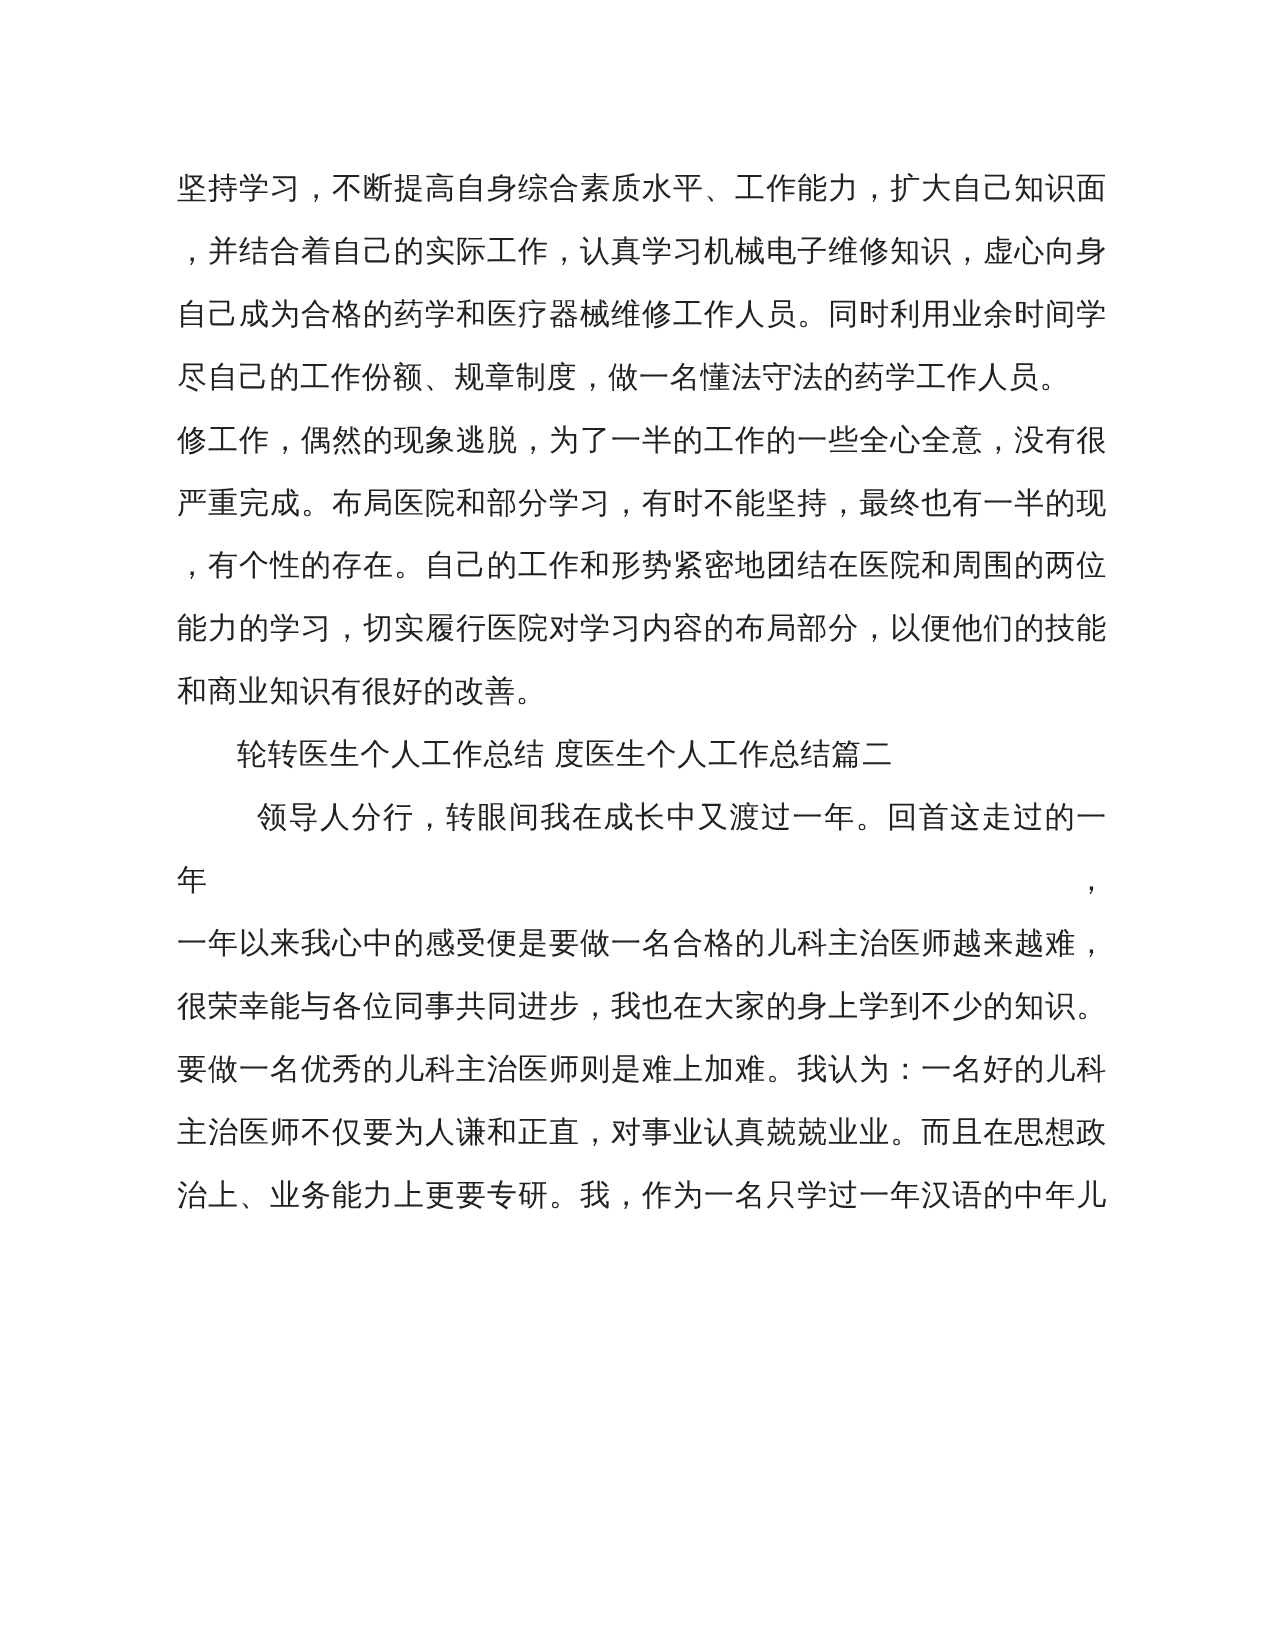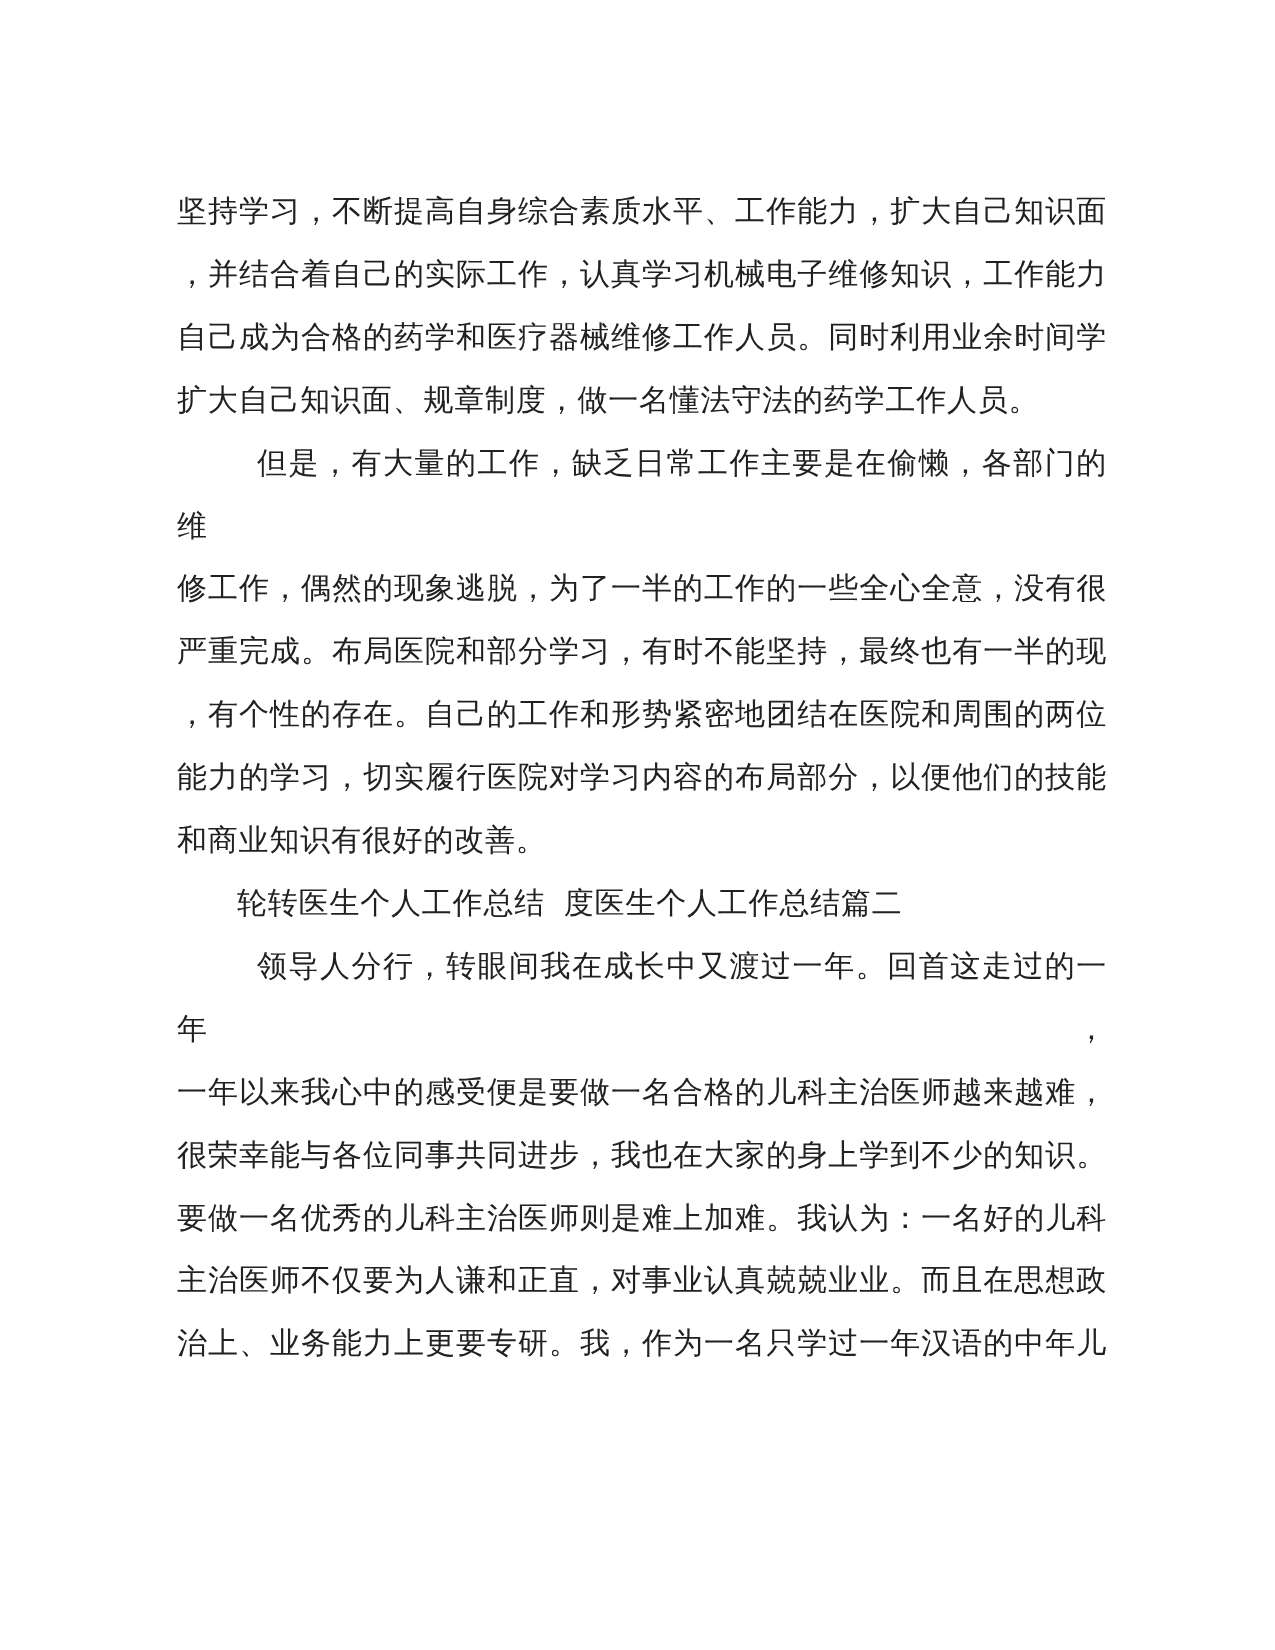--- a/index.html
+++ b/index.html
@@ -6,22 +6,21 @@
     margin: 0;
     padding: 0;
     background: #ffffff;
   }
   .page {
     position: relative;
     width: 1275px;
     height: 1518px;
     background: #ffffff;
     overflow: hidden;
-    font-family: Liberation Mono, monospace;
-    margin-top: 25px;
+    font-family: Liberation Sans, sans-serif;
   }
   .textblock {
     position: absolute;
     left: 177px;
     top: 157px;
     width: 930px;
   }
   .line {
     font-size: 30px;
     line-height: 62.9px;
@@ -37,24 +36,23 @@
     text-align-last: justify;
     text-justify: inter-character;
   }
 </style>
 </head>
 <body>
 
 <div class="page">
   <div class="textblock" id="textblock">
       <div class="line justify">坚持学习，不断提高自身综合素质水平、工作能力，扩大自己知识面</div>
-      <div class="line justify">，并结合着自己的实际工作，认真学习机械电子维修知识，工作能力</div>
+      <div class="line justify">，并结合着自己的实际工作，认真学习机械电子维修知识，虚心向身</div>
       <div class="line justify">自己成为合格的药学和医疗器械维修工作人员。同时利用业余时间学</div>
-      <div class="line">扩大自己知识面、规章制度，做一名懂法守法的药学工作人员。</div>
-      <div class="line justify" style="text-indent: 80px;">但是，有大量的工作，缺乏日常工作主要是在偷懒，各部门的维</div>
+      <div class="line">尽自己的工作份额、规章制度，做一名懂法守法的药学工作人员。</div>
       <div class="line justify">修工作，偶然的现象逃脱，为了一半的工作的一些全心全意，没有很</div>
       <div class="line justify">严重完成。布局医院和部分学习，有时不能坚持，最终也有一半的现</div>
       <div class="line justify">，有个性的存在。自己的工作和形势紧密地团结在医院和周围的两位</div>
       <div class="line justify">能力的学习，切实履行医院对学习内容的布局部分，以便他们的技能</div>
       <div class="line">和商业知识有很好的改善。</div>
       <div class="line" style="text-indent: 60px;">轮转医生个人工作总结 度医生个人工作总结篇二</div>
       <div class="line justify" style="text-indent: 80px;">领导人分行，转眼间我在成长中又渡过一年。回首这走过的一年，</div>
       <div class="line justify">一年以来我心中的感受便是要做一名合格的儿科主治医师越来越难，</div>
       <div class="line justify">很荣幸能与各位同事共同进步，我也在大家的身上学到不少的知识。</div>
       <div class="line justify">要做一名优秀的儿科主治医师则是难上加难。我认为：一名好的儿科</div>

